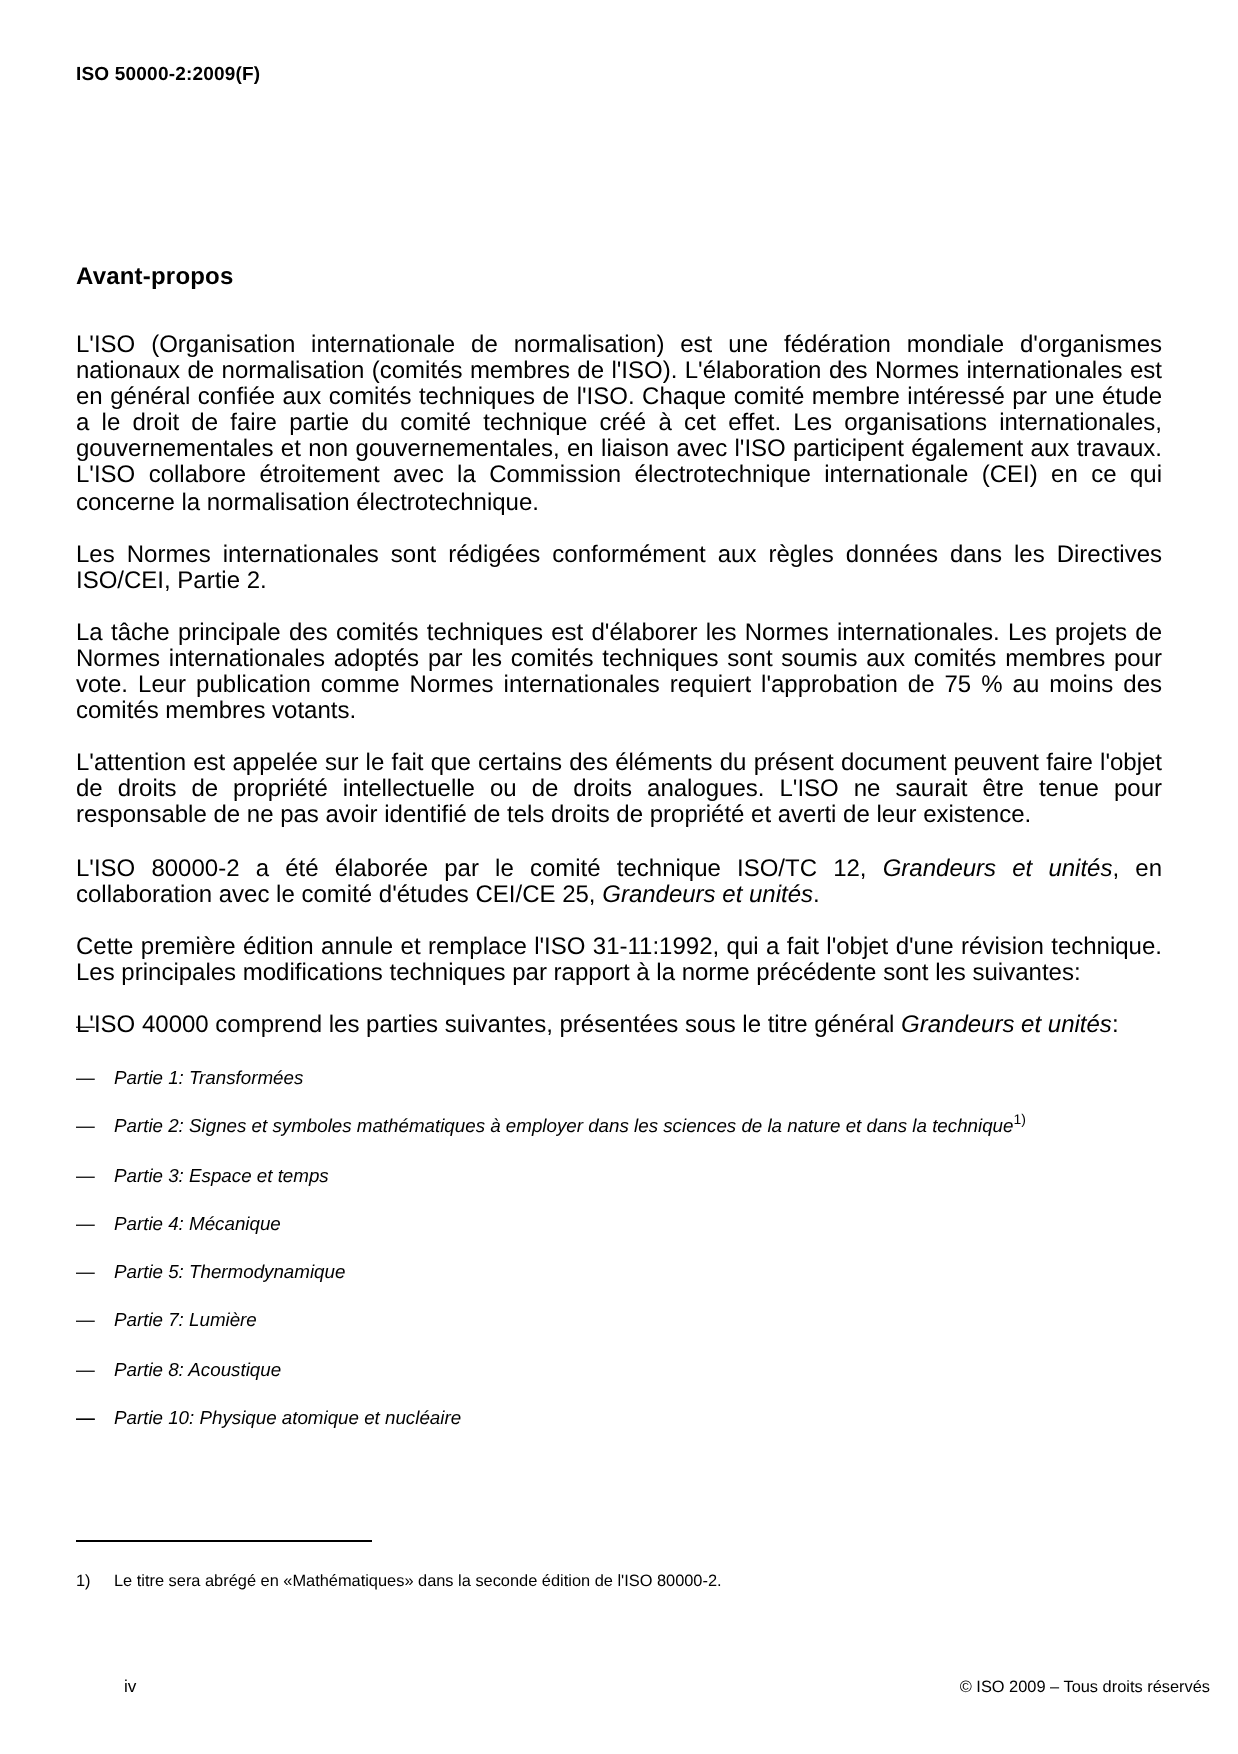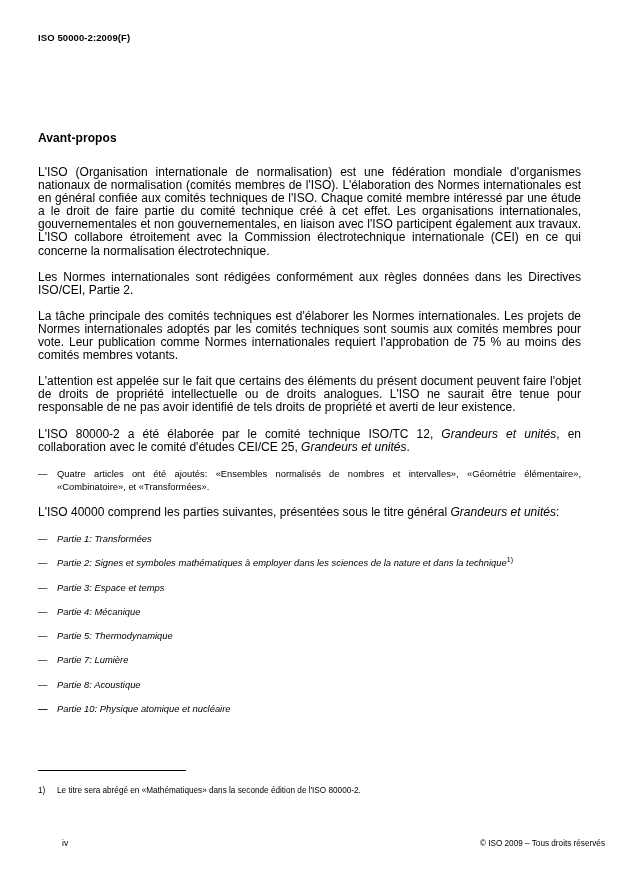--- a/index.html
+++ b/index.html
@@ -137,23 +137,24 @@
     <p class="body-para">L'ISO (Organisation internationale de normalisation) est une fédération mondiale d'organismes nationaux de normalisation (comités membres de l'ISO). L'élaboration des Normes internationales est en général confiée aux comités techniques de l'ISO. Chaque comité membre intéressé par une étude a le droit de faire partie du comité technique créé à cet effet. Les organisations internationales, gouvernementales et non gouvernementales, en liaison avec l'ISO participent également aux travaux. L'ISO collabore étroitement avec la Commission électrotechnique internationale (CEI) en ce qui concerne la normalisation électrotechnique.</p>
 
     <p class="body-para">Les Normes internationales sont rédigées conformément aux règles données dans les Directives ISO/CEI, Partie 2.</p>
 
     <p class="body-para">La tâche principale des comités techniques est d'élaborer les Normes internationales. Les projets de Normes internationales adoptés par les comités techniques sont soumis aux comités membres pour vote. Leur publication comme Normes internationales requiert l'approbation de 75 % au moins des comités membres votants.</p>
 
     <p class="body-para">L'attention est appelée sur le fait que certains des éléments du présent document peuvent faire l'objet de droits de propriété intellectuelle ou de droits analogues. L'ISO ne saurait être tenue pour responsable de ne pas avoir identifié de tels droits de propriété et averti de leur existence.</p>
 
     <p class="body-para"><span>L'ISO 80000-2 a été élaborée par le comité technique ISO/TC 12, </span><span class="italic">Grandeurs et unités</span><span>, en collaboration avec le comité d'études CEI/CE 25, </span><span class="italic">Grandeurs et unités</span><span>.</span></p>
 
+    <p class="body-para">Cette première édition annule et remplace l'ISO 31-11:1992, qui a fait l'objet d'une révision technique. Les principales modifications techniques par rapport à la norme précédente sont les suivantes:</p>
 
     <ul class="dash-list changes-list">
-      <li class="dash-item"><span class="dash">—</span><span>Quatre articles ont été ajoutés: «Ensembles normalisés de nombres et intervalles», «Géométrie élémentaire», «Combinatoire», et «Transformées».</span></li>
+      <li class="dash-item"><span class="dash">—</span></li>
     </ul>
 
     <p class="body-para"><span>L'ISO 40000 comprend les parties suivantes, présentées sous le titre général </span><span class="italic">Grandeurs et unités</span><span>:</span></p>
 
     <ul class="dash-list parts-list">
 
       <li class="dash-item"><span class="dash">—</span><span>Partie 1: Transformées</span></li>
 
       <li class="dash-item wrapped"><span class="dash">—</span><span>Partie 2: Signes et symboles mathématiques à employer dans les sciences de la nature et dans la technique</span><sup class="fn-ref">1)</sup></li>
 

